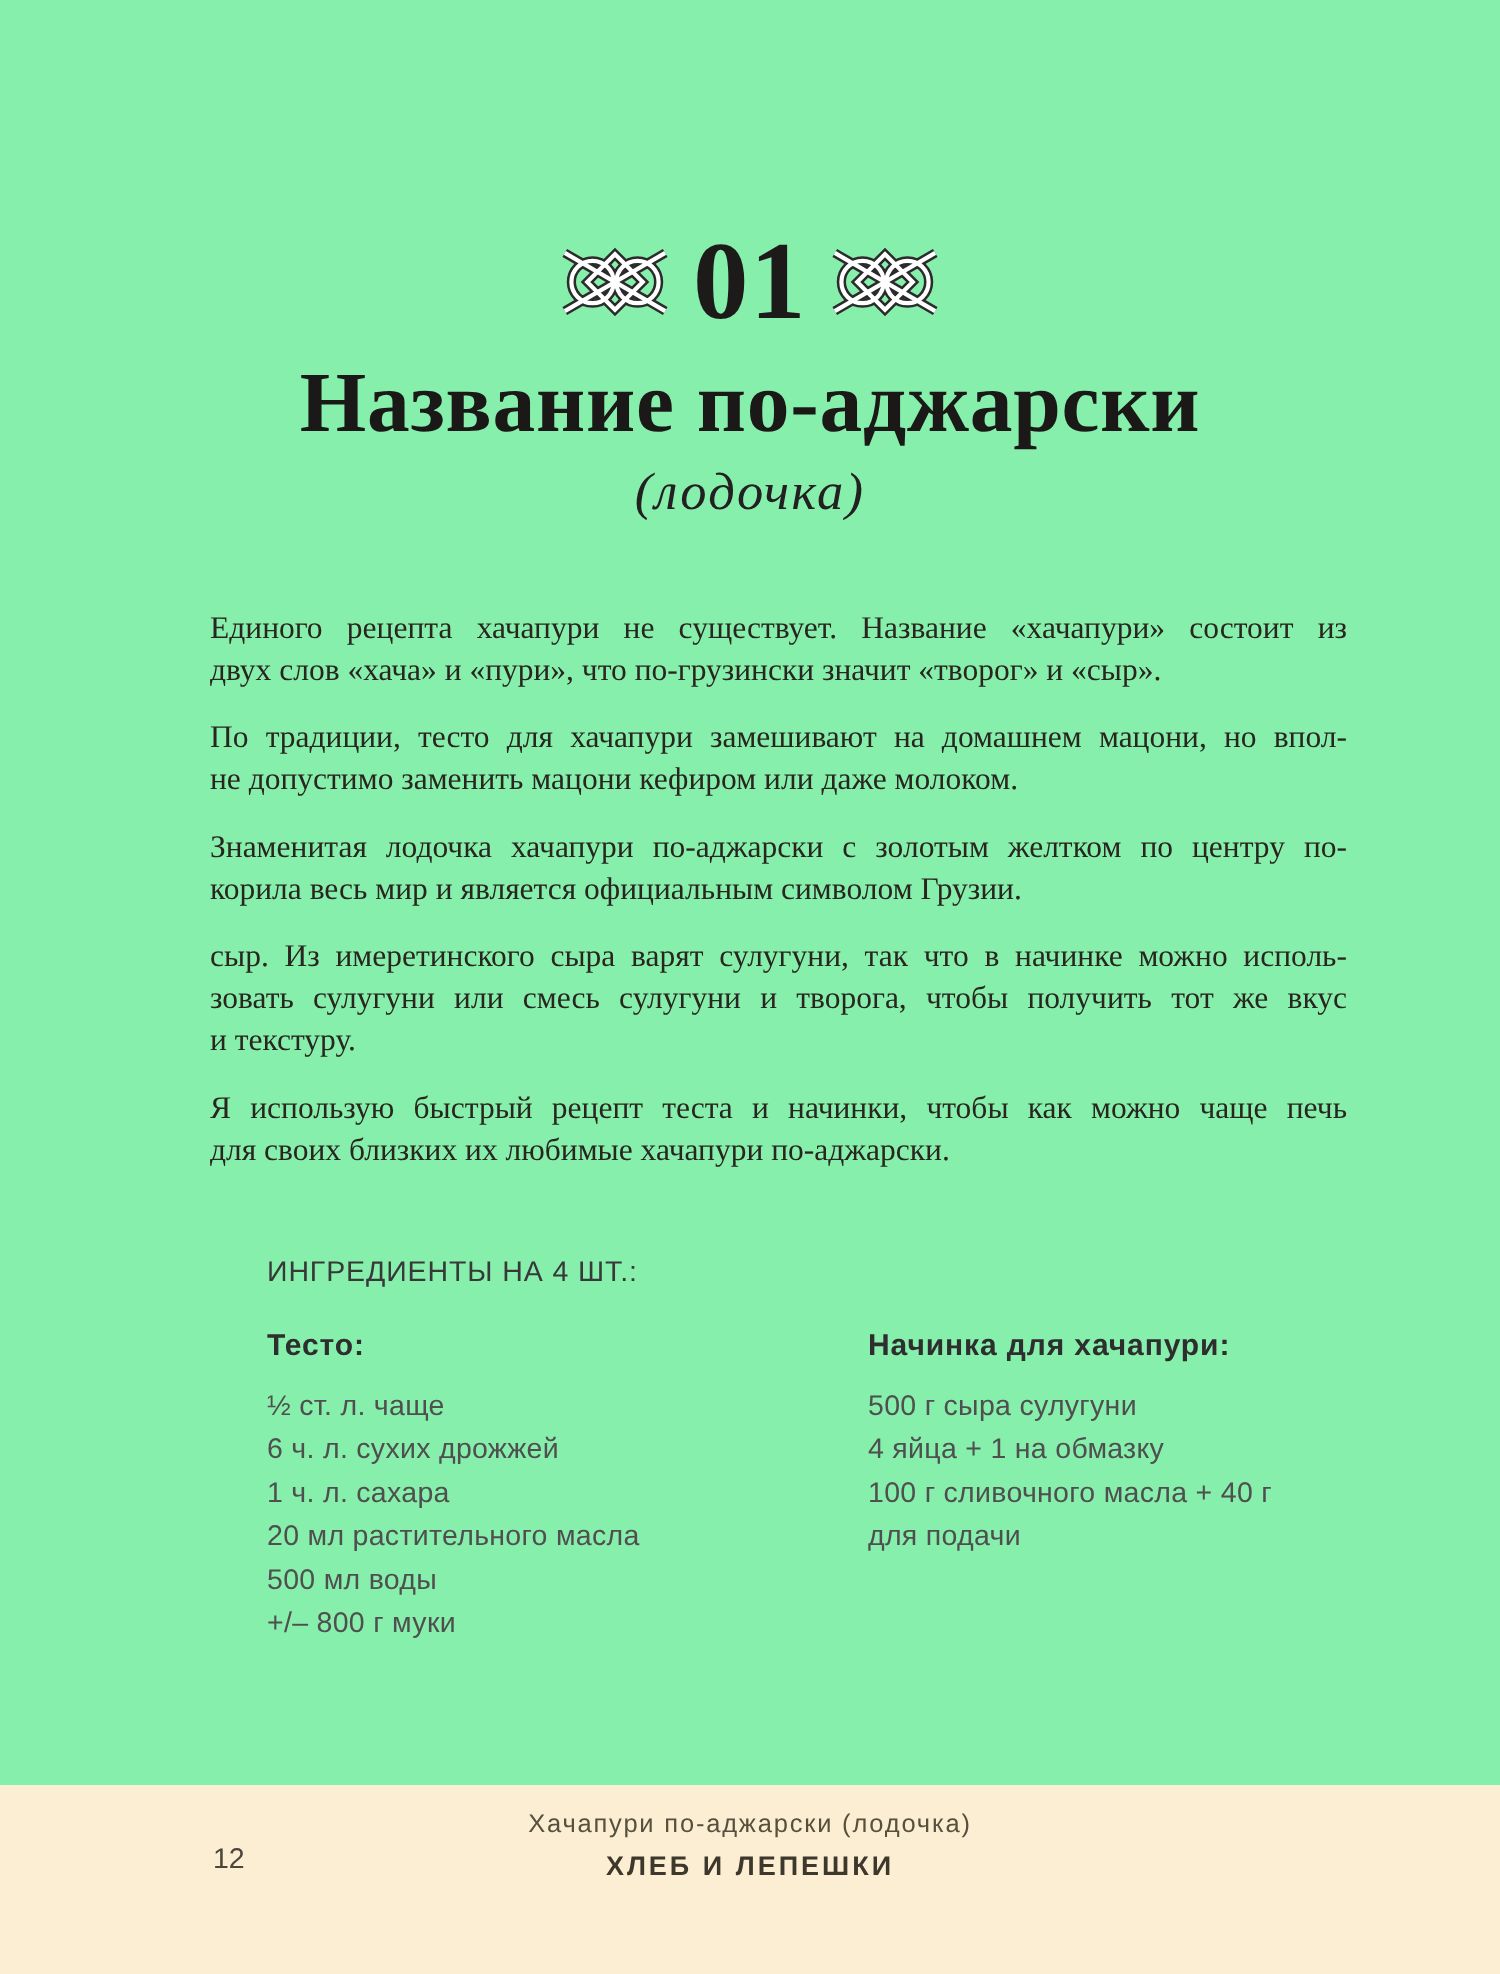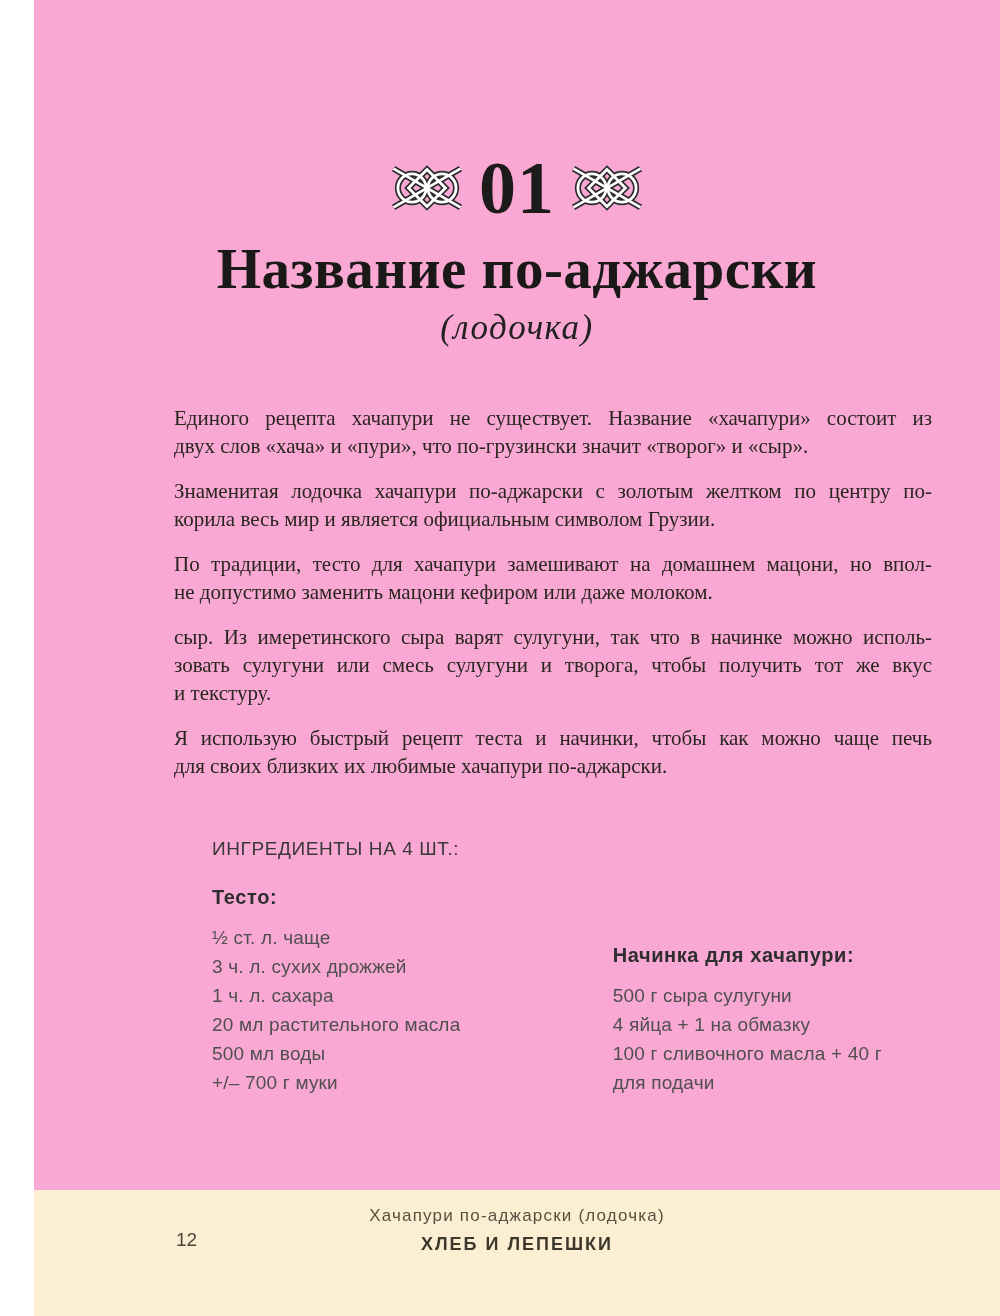--- a/index.html
+++ b/index.html
@@ -49,21 +49,21 @@
 
   
   .ingredients {
     position: absolute; left: 178px; top: 838px; width: 740px;
     font-family: "Liberation Sans", "DejaVu Sans", sans-serif;
   }
   .ing-label {
     font-size: 19px; font-weight: normal; color: #383838;
     letter-spacing: 0.6px; margin-bottom: 26px;
   }
-  .ing-columns { display: flex; align-items: flex-end; gap: 20px; }
+  .ing-columns { display: flex; align-items: flex-start; gap: 20px; }
   .ing-col-left  { width: 387px; }
   .ing-col-right { width: 345px; }
   .ing-heading {
     font-size: 20px; font-weight: bold; color: #2e2e2e;
     letter-spacing: 0.6px; margin-bottom: 14px;
   }
   .ing-list { font-size: 19px; line-height: 29px; color: #4f4f4f; }
   .ing-list > div { letter-spacing: 0.2px; }
 
   
@@ -80,21 +80,21 @@
     font-size: 18px; font-weight: bold; color: #3d372c; letter-spacing: 2px;
   }
   .footer-page-number {
     position: absolute; top: 39px; left: 142px;
     font-size: 19px; color: #4c463a;
   }
 </style>
 </head>
 <body>
 
-<div class="page" style="background: #f9a8d4; margin-left: 34px;">
+<div class="page" style="background: #86efac;">
 
   <div class="chapter-head">
     <svg class="knot" viewBox="0 0 84 62" xmlns="http://www.w3.org/2000/svg">
       <defs>
         <g id="knotsym">
           <g fill="none" stroke="#2b2b2b" stroke-width="7">
             <path d="M4 9 L80 53"></path>
             <path d="M80 9 L4 53"></path>
             <circle cx="25" cy="31" r="16"></circle>
             <circle cx="59" cy="31" r="16"></circle>
@@ -119,50 +119,50 @@
 
   <div class="page-title">Название по-аджарски</div>
   <div class="page-subtitle">(лодочка)</div>
 
   <div class="intro">
     <div class="para">
         <div>Единого рецепта хачапури не существует. Название «хачапури» состоит из</div>
         <div>двух слов «хача» и «пури», что по-грузински значит «творог» и «сыр».</div>
       </div>
     <div class="para">
+        <div>По традиции, тесто для хачапури замешивают на домашнем мацони, но впол-</div>
+        <div>не допустимо заменить мацони кефиром или даже молоком.</div>
+      </div>
+    <div class="para">
         <div>Знаменитая лодочка хачапури по-аджарски с золотым желтком по центру по-</div>
         <div>корила весь мир и является официальным символом Грузии.</div>
-      </div>
-    <div class="para">
-        <div>По традиции, тесто для хачапури замешивают на домашнем мацони, но впол-</div>
-        <div>не допустимо заменить мацони кефиром или даже молоком.</div>
       </div>
     <div class="para">
         <div>сыр. Из имеретинского сыра варят сулугуни, так что в начинке можно исполь-</div>
         <div>зовать сулугуни или смесь сулугуни и творога, чтобы получить тот же вкус</div>
         <div>и текстуру.</div>
       </div>
     <div class="para">
         <div>Я использую быстрый рецепт теста и начинки, чтобы как можно чаще печь</div>
         <div>для своих близких их любимые хачапури по-аджарски.</div>
       </div>
   </div>
 
   <div class="ingredients">
     <div class="ing-label">ИНГРЕДИЕНТЫ НА 4 ШТ.:</div>
     <div class="ing-columns">
       <div class="ing-col-left">
         <div class="ing-heading">Тесто:</div>
         <div class="ing-list">
             <div>½ ст. л. чаще</div>
-            <div>3 ч. л. сухих дрожжей</div>
+            <div>6 ч. л. сухих дрожжей</div>
             <div>1 ч. л. сахара</div>
             <div>20 мл растительного масла</div>
             <div>500 мл воды</div>
-            <div>+/– 700 г муки</div>
+            <div>+/– 800 г муки</div>
           </div>
       </div>
       <div class="ing-col-right">
         <div class="ing-heading">Начинка для хачапури:</div>
         <div class="ing-list">
             <div>500 г сыра сулугуни</div>
             <div>4 яйца + 1 на обмазку</div>
             <div>100 г сливочного масла + 40 г</div>
             <div>для подачи</div>
           </div>

